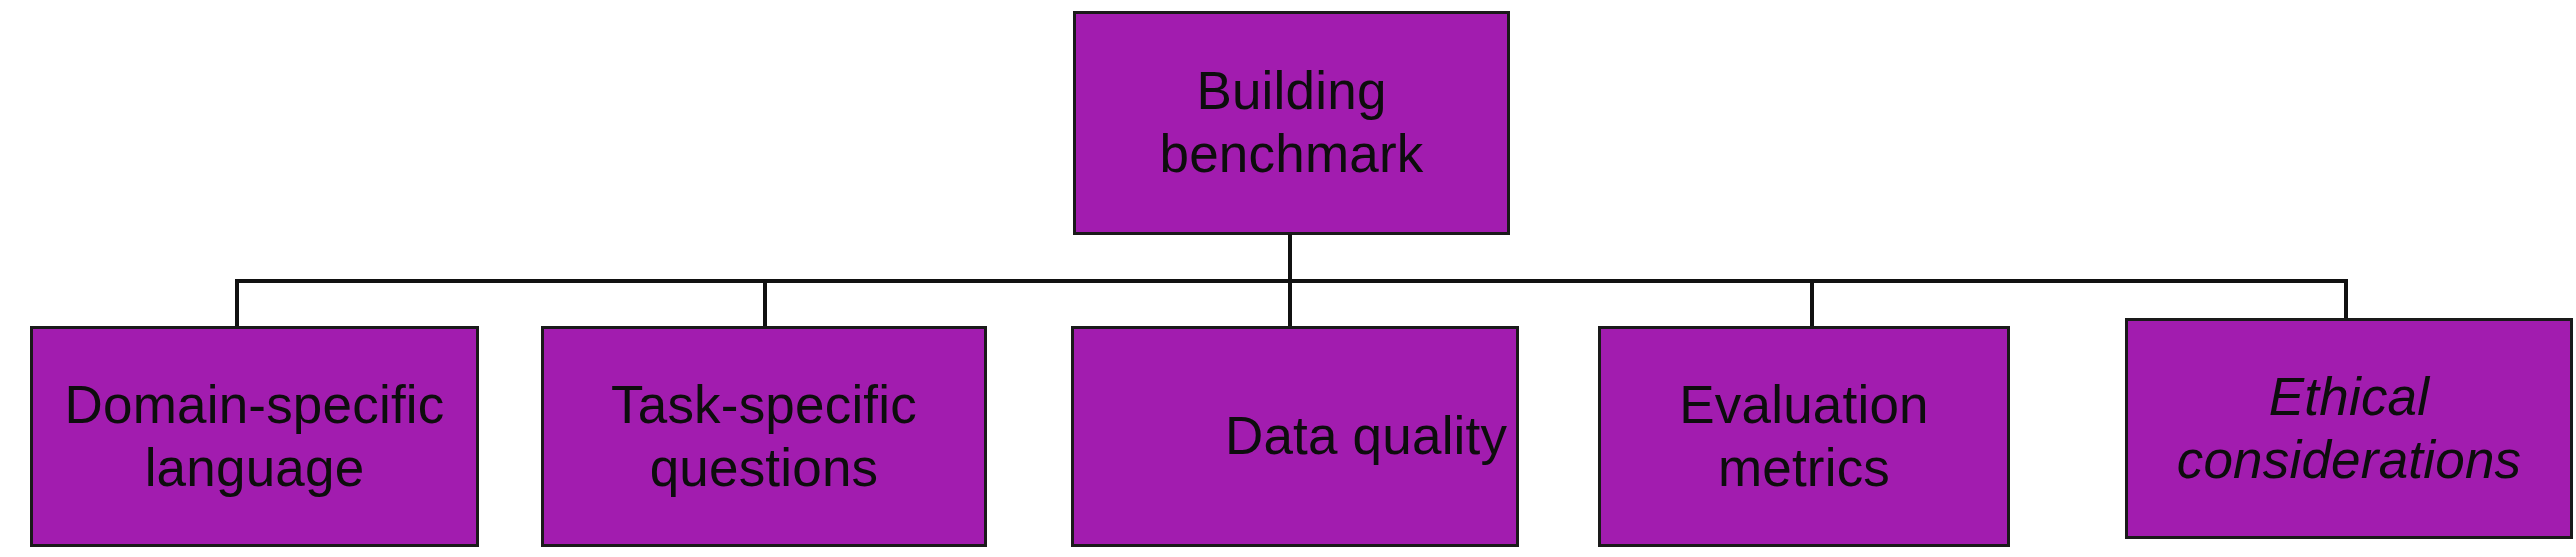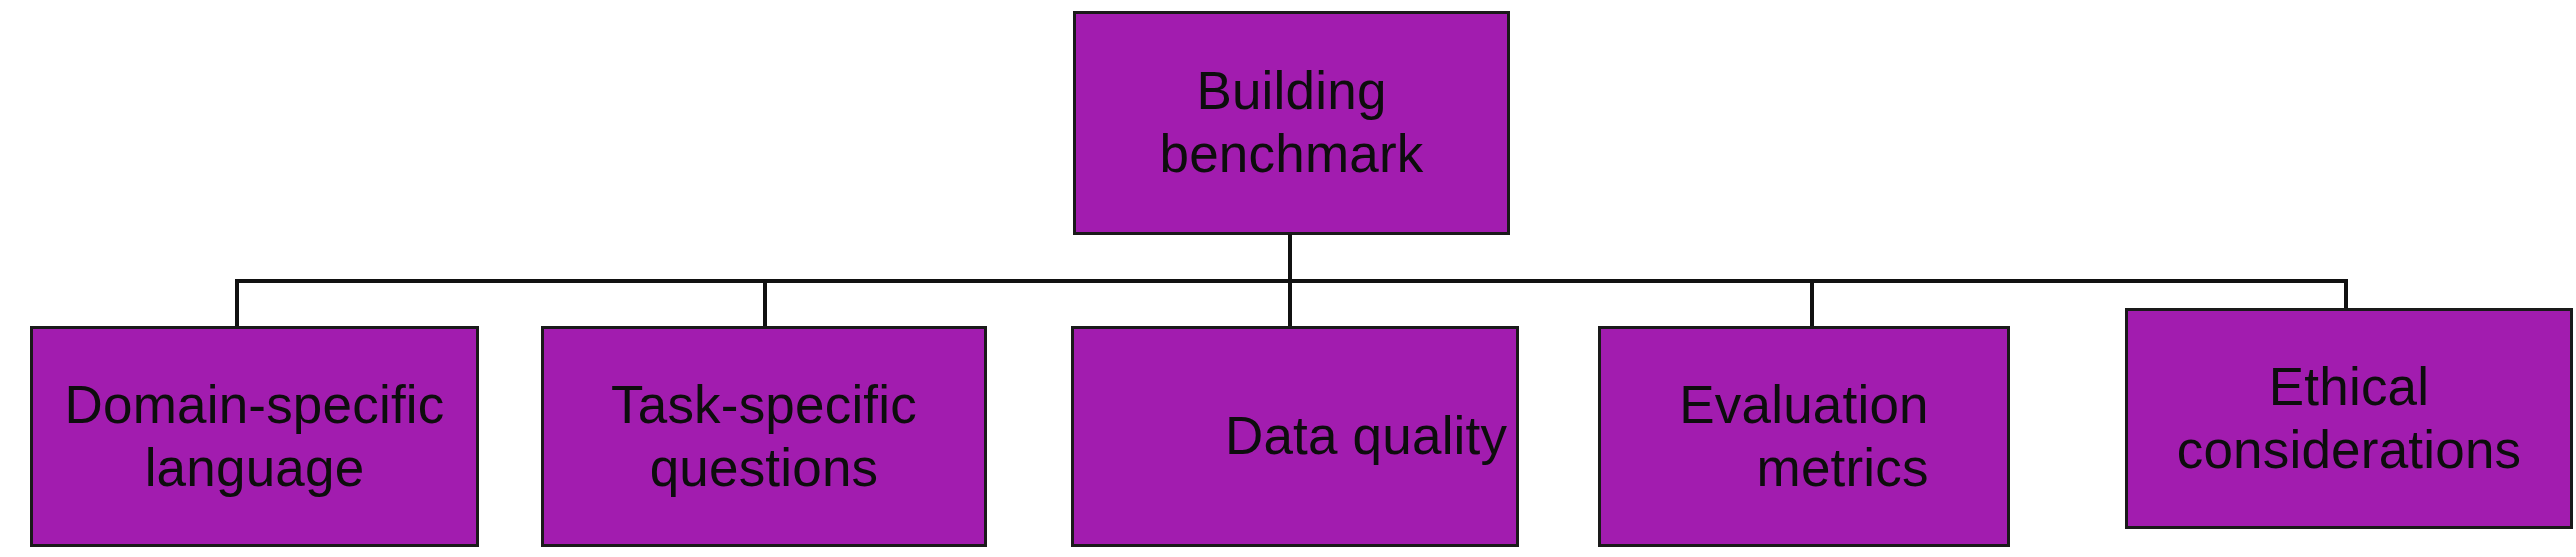--- a/index.html
+++ b/index.html
@@ -48,22 +48,22 @@
     left: 1073px;
     top: 10.5px;
     width: 437px;
     height: 224px;
   }
 
   
   #node-child-0 { left: 30px;   top: 326px; width: 449px; height: 221px; }
   #node-child-1 { left: 541px;  top: 326px; width: 446px; height: 221px; }
   #node-child-2 { left: 1071px; top: 326px; width: 448px; height: 221px; justify-content: flex-end; }
-  #node-child-3 { left: 1598px; top: 326px; width: 412px; height: 221px; text-align: right; }
-  #node-child-4 { left: 2125px; top: 308px; width: 448px; height: 221px; }
+  #node-child-3 { left: 1598px; top: 326px; width: 412px; height: 221px; }
+  #node-child-4 { left: 2125px; top: 318px; width: 448px; height: 221px; font-style: italic; }
 
   
   .connector {
     position: absolute;
     background: #111111;
   }
 
   .connector-v { width: 3.5px; }
   .connector-h { height: 3.5px; }
 

